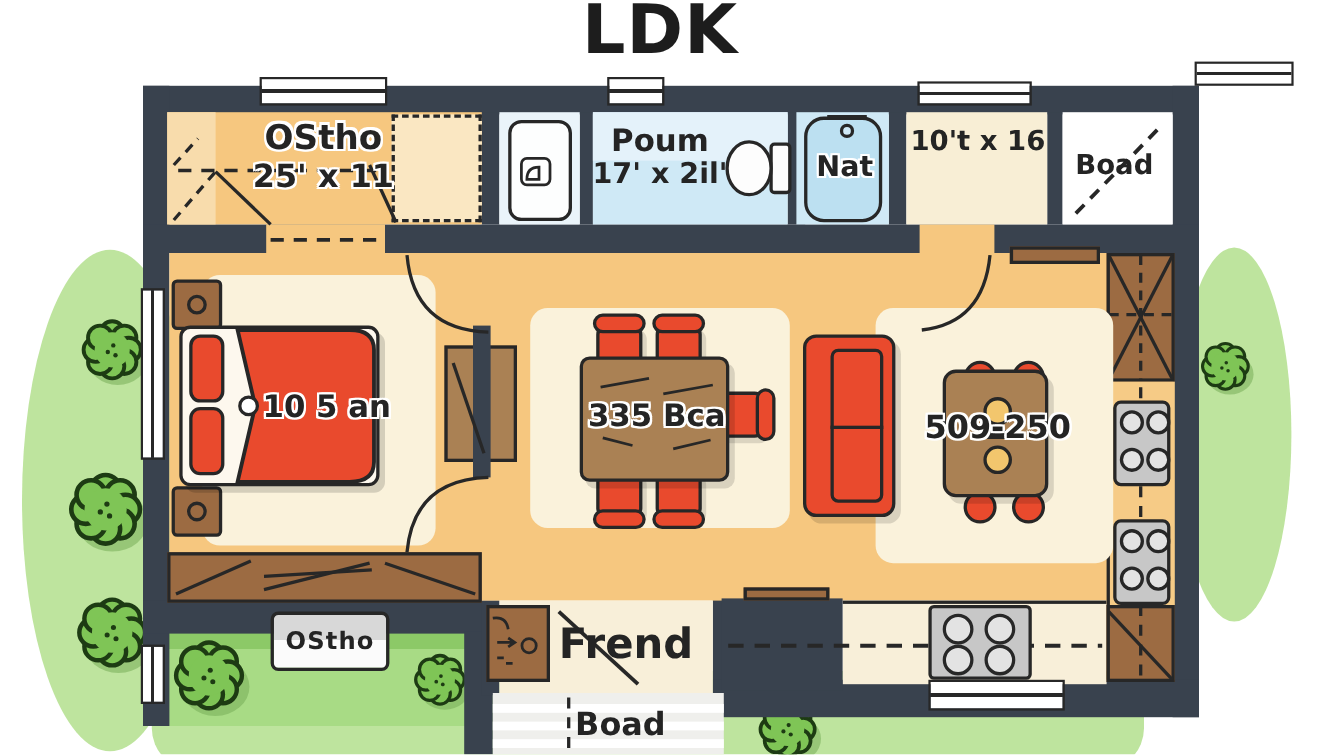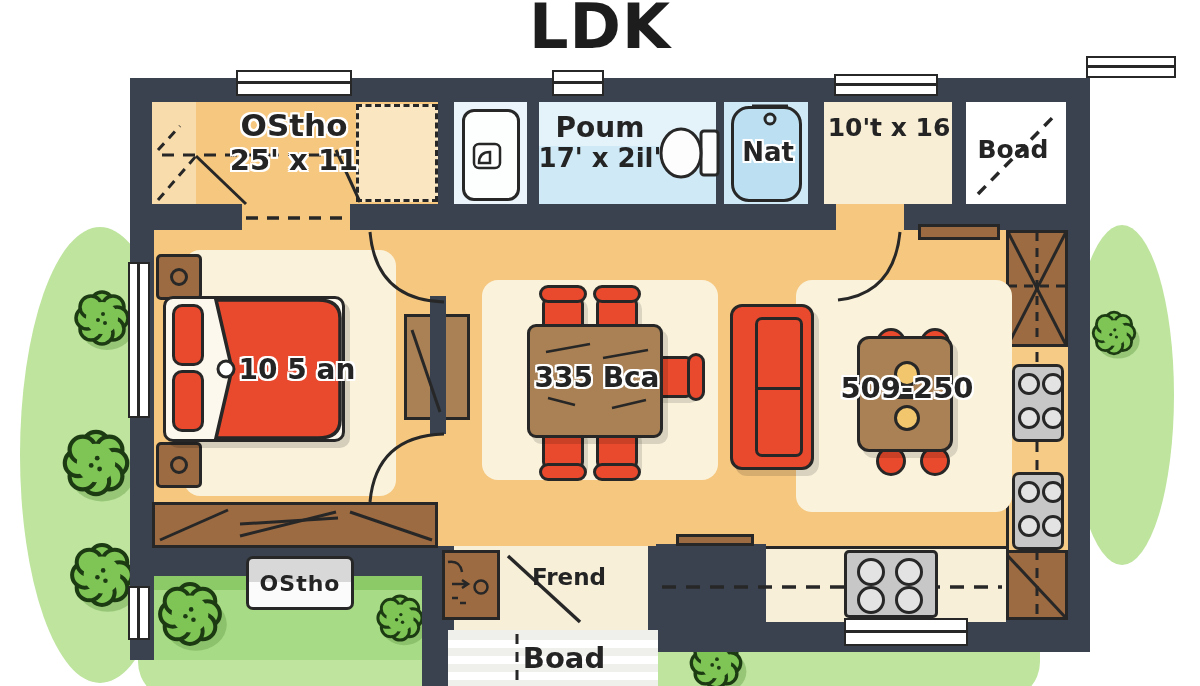--- a/index.html
+++ b/index.html
@@ -254,20 +254,20 @@
     <div style="font-size:26px">17' x 2il'</div>
   </div>
   <div class="label outlined" style="left:768px;top:138px;font-size:26px">Nat</div>
   <div class="label" style="left:889px;top:114px;font-size:27px">
     <div style="font-size:25px">10't x 16</div>
   </div>
   <div class="label" style="left:1013px;top:136px;font-size:25px">Boad</div>
   <div class="label outlined" style="left:297px;top:354px;font-size:28px">10 5 an</div>
   <div class="label outlined" style="left:597px;top:362px;font-size:28px">335 Bca</div>
   <div class="label outlined" style="left:907px;top:372px;font-size:29px">509-250</div>
-  <div class="label" style="left:569px;top:564px;font-size:23px">Frend</div>
+  <div class="label" style="left:569px;top:564px;font-size:38px">Frend</div>
   <div class="label" style="left:564px;top:642px;font-size:29px">Boad</div>
 
   <div class="sign" style="left:246px;top:556px;width:108px;height:54px">
     <span style="font-weight:700;font-size:22px;color:#242424;letter-spacing:1px">OStho</span>
   </div>
 
 </div>
 
 </body></html>

